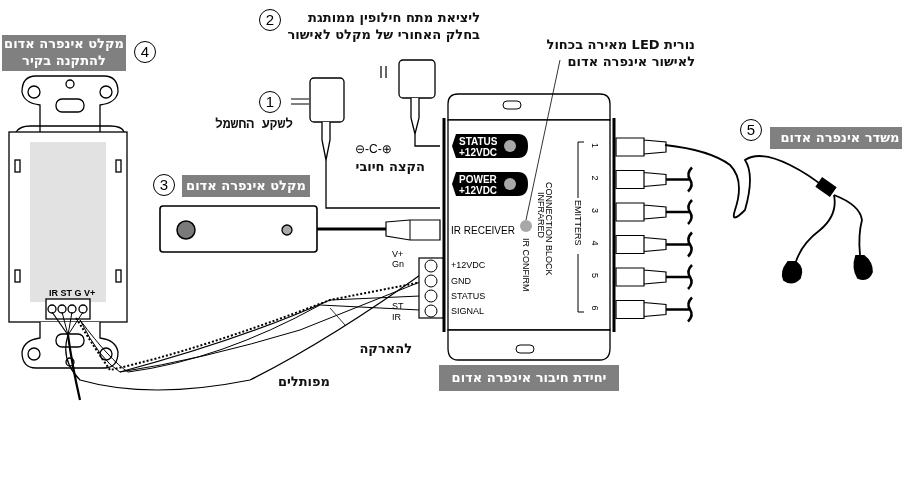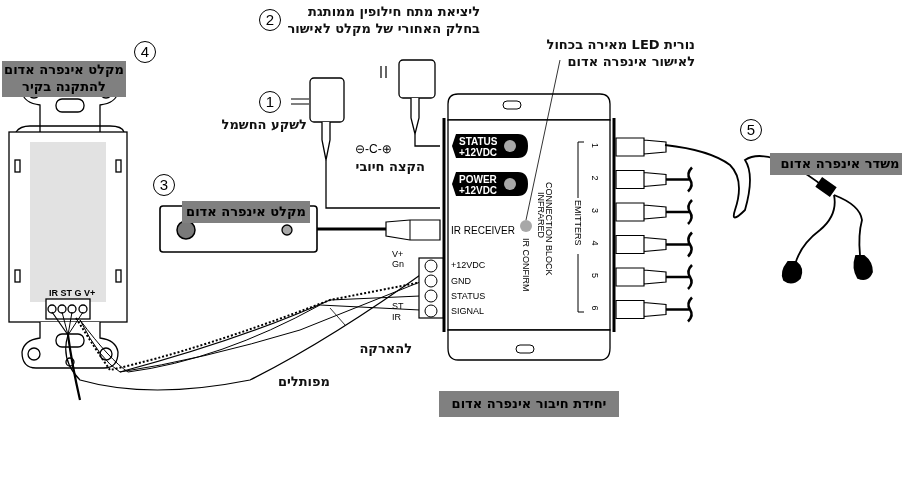--- a/index.html
+++ b/index.html
@@ -1,19 +1,19 @@
 <!DOCTYPE html>
 <html><head>
 <meta charset="utf-8">
 <style>
   html, body { margin:0; padding:0; background:#ffffff; }
   body { width:902px; height:487px; position:relative; overflow:hidden; font-family:"Liberation Sans", sans-serif; }
   #diagram { position:absolute; left:0; top:0; }
   .lbl { position:absolute; direction:rtl; text-align:right; font-weight:bold; font-size:13px; line-height:17px; color:#111; font-family:"DejaVu Sans", sans-serif; }
-  .badge { position:absolute; background:#808080; color:#000000; direction:rtl; text-align:center; font-weight:bold; font-size:13px; line-height:17px; font-family:"DejaVu Sans", sans-serif;margin-top:26px; }
+  .badge { position:absolute; background:#808080; color:#ffffff; direction:rtl; text-align:center; font-weight:bold; font-size:13px; line-height:17px; font-family:"DejaVu Sans", sans-serif; }
   .num { position:absolute; width:20px; height:20px; border:1.6px solid #000; border-radius:50%; text-align:center; font-size:15px; line-height:20px; font-family:"Liberation Sans", sans-serif; background:#fff; }
   svg text { font-family:"Liberation Sans", sans-serif; }
 </style>
 </head>
 <body>
 
 <svg id="diagram" width="902" height="487" viewBox="0 0 902 487">
 
   <g fill="none" stroke="#000" stroke-width="1.3">
 
@@ -174,24 +174,24 @@
   </g>
 </svg>
 
 <div class="badge" style="left:2px;top:35px;width:124px;height:36px;">
   <div>מקלט אינפרה אדום</div>
   <div>להתקנה בקיר</div>
 </div>
 <div class="num" style="left:134px;top:41px;">4</div>
 
 <div class="num" style="left:259px;top:91px;">1</div>
-<div class="lbl" style="left:212px;top:116px;width:95px;">לשקע החשמל</div>
+<div class="lbl" style="left:198px;top:116px;width:95px;font-family:Liberation Mono, monospace;">לשקע החשמל</div>
 
 <div class="num" style="left:259px;top:9px;">2</div>
-<div class="lbl" style="left:285px;top:3px;width:195px;">
+<div class="lbl" style="left:285px;top:9px;width:195px;">
   <div>ליציאת מתח חילופין ממותגת</div>
   <div>בחלק האחורי של מקלט לאישור</div>
 </div>
 
 <div class="lbl" style="left:535px;top:36px;width:160px;">
   <div>נורית LED מאירה בכחול</div>
   <div>לאישור אינפרה  אדום</div>
 </div>
 
 <div class="lbl" style="left:340px;top:158px;width:85px;">הקצה חיובי</div>

